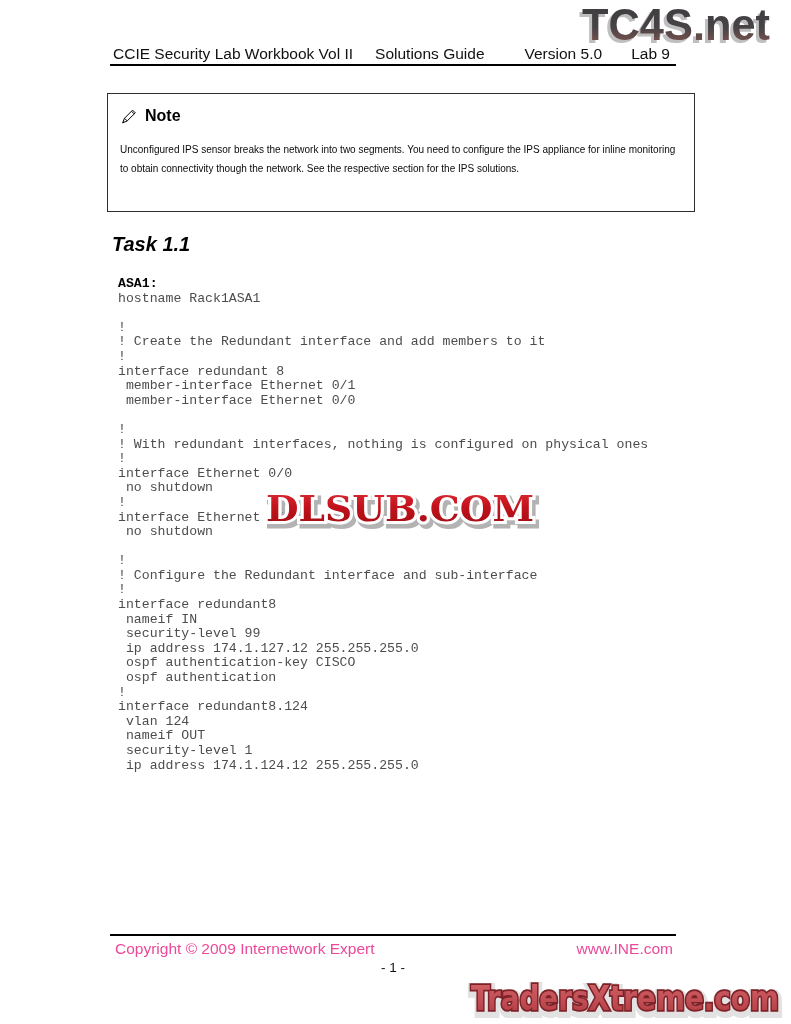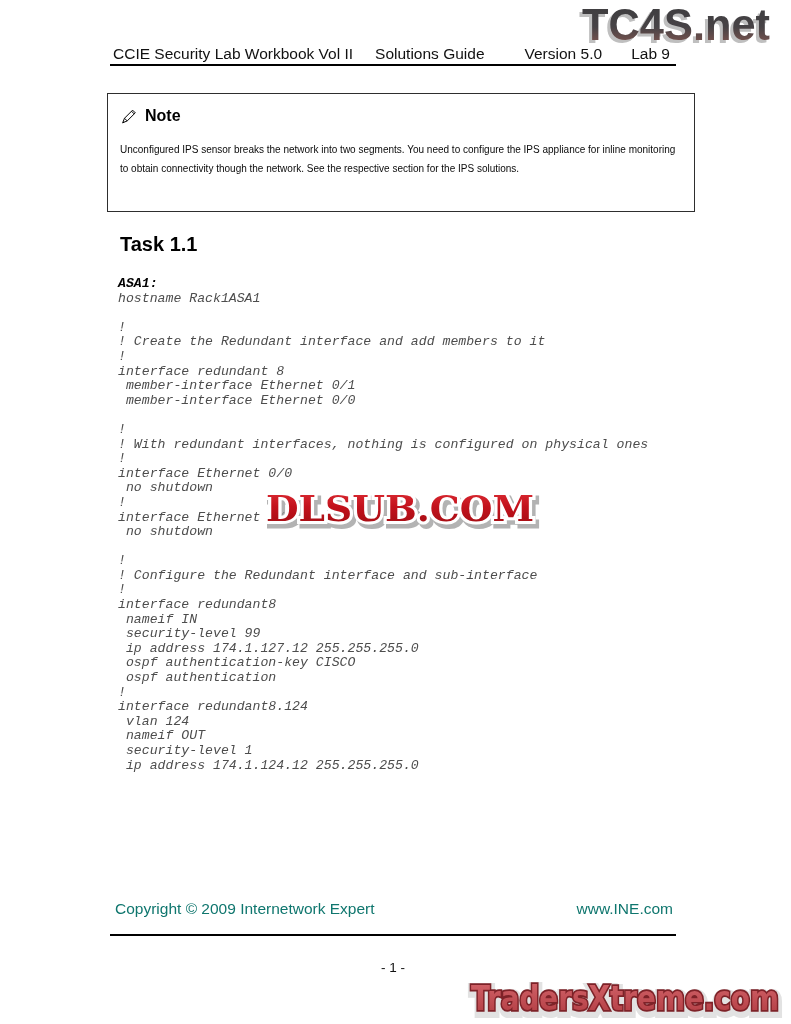--- a/index.html
+++ b/index.html
@@ -29,38 +29,38 @@
     box-sizing:border-box;border:1px solid #2e2e2e;background:#fff;
     padding:13px 12px 0 12px;
   }
   .note-title-row{display:flex;align-items:center;gap:7px;}
   .note-title{font-size:16px;font-weight:bold;}
   .pencil-icon{width:18px;height:18px;display:inline-block;}
   .note-body{
     margin:16px 0 0 0;font-size:10px;line-height:18.6px;color:#0a0a0a;
   }
   
-  .task-title{position:absolute;left:120px;top:233px;font-size:20px;font-weight:bold;margin:0;}
+  .task-title{position:absolute;left:112px;top:233px;font-size:20px;font-weight:bold;margin:0;font-style:italic;}
   
   .code-block{
     position:absolute;left:118px;top:277px;
     font-family:"Liberation Mono","DejaVu Sans Mono",monospace;
     font-size:13.2px;line-height:14.6px;color:#4d4d4d;
     white-space:pre;
   }
-  .code-line{height:14.6px;font-style:italic;}
+  .code-line{height:14.6px;}
   .code-bold{font-weight:bold;color:#000;}
   
   .dlsub-watermark{position:absolute;left:254px;top:483px;text-decoration:underline;}
   
   .footer-rule{position:absolute;left:110px;top:934px;width:566px;height:2px;background:#000;}
   .footer-row{
-    position:absolute;left:115px;top:900px;width:558px;
+    position:absolute;left:115px;top:940px;width:558px;
     display:flex;justify-content:space-between;
-    font-size:15.5px;color:#0f766e;
+    font-size:15.5px;color:#ec4899;
   }
   .page-number{
     position:absolute;left:110px;top:960px;width:566px;
     text-align:center;font-size:13.5px;color:#111;
   }
   .traders-logo{position:absolute;left:461px;top:977px;}
 </style>
 </head>
 <body>
 

